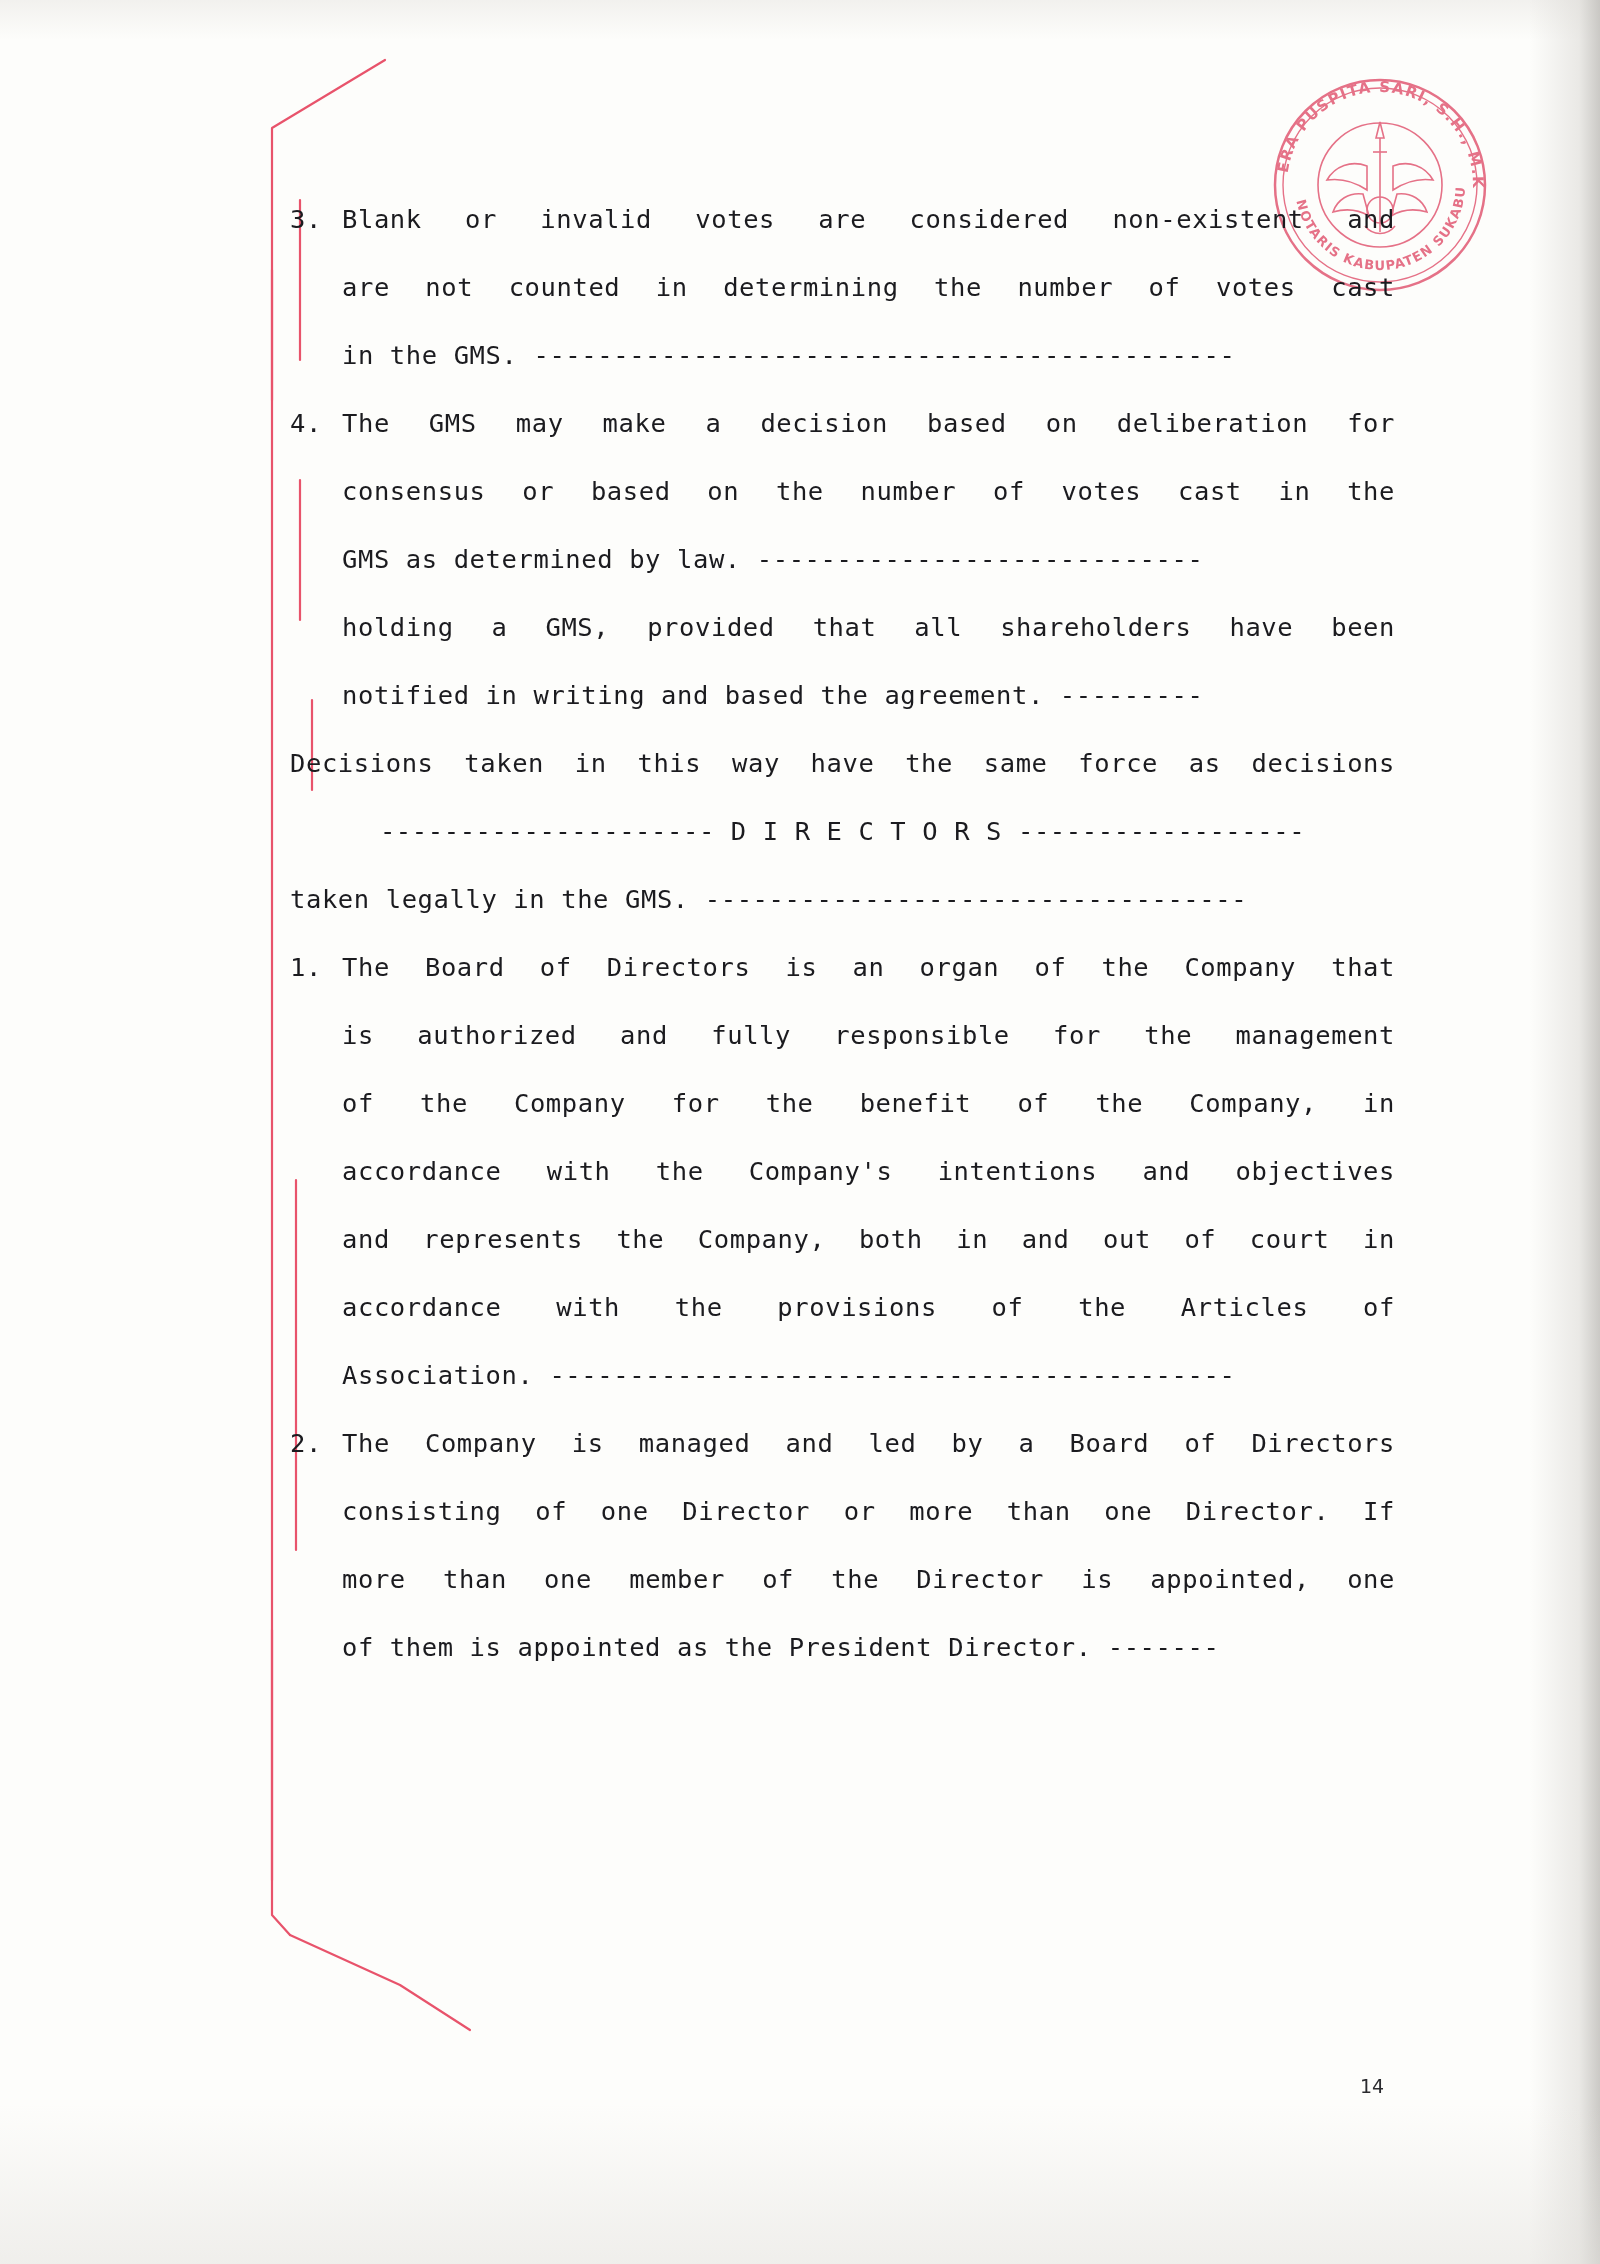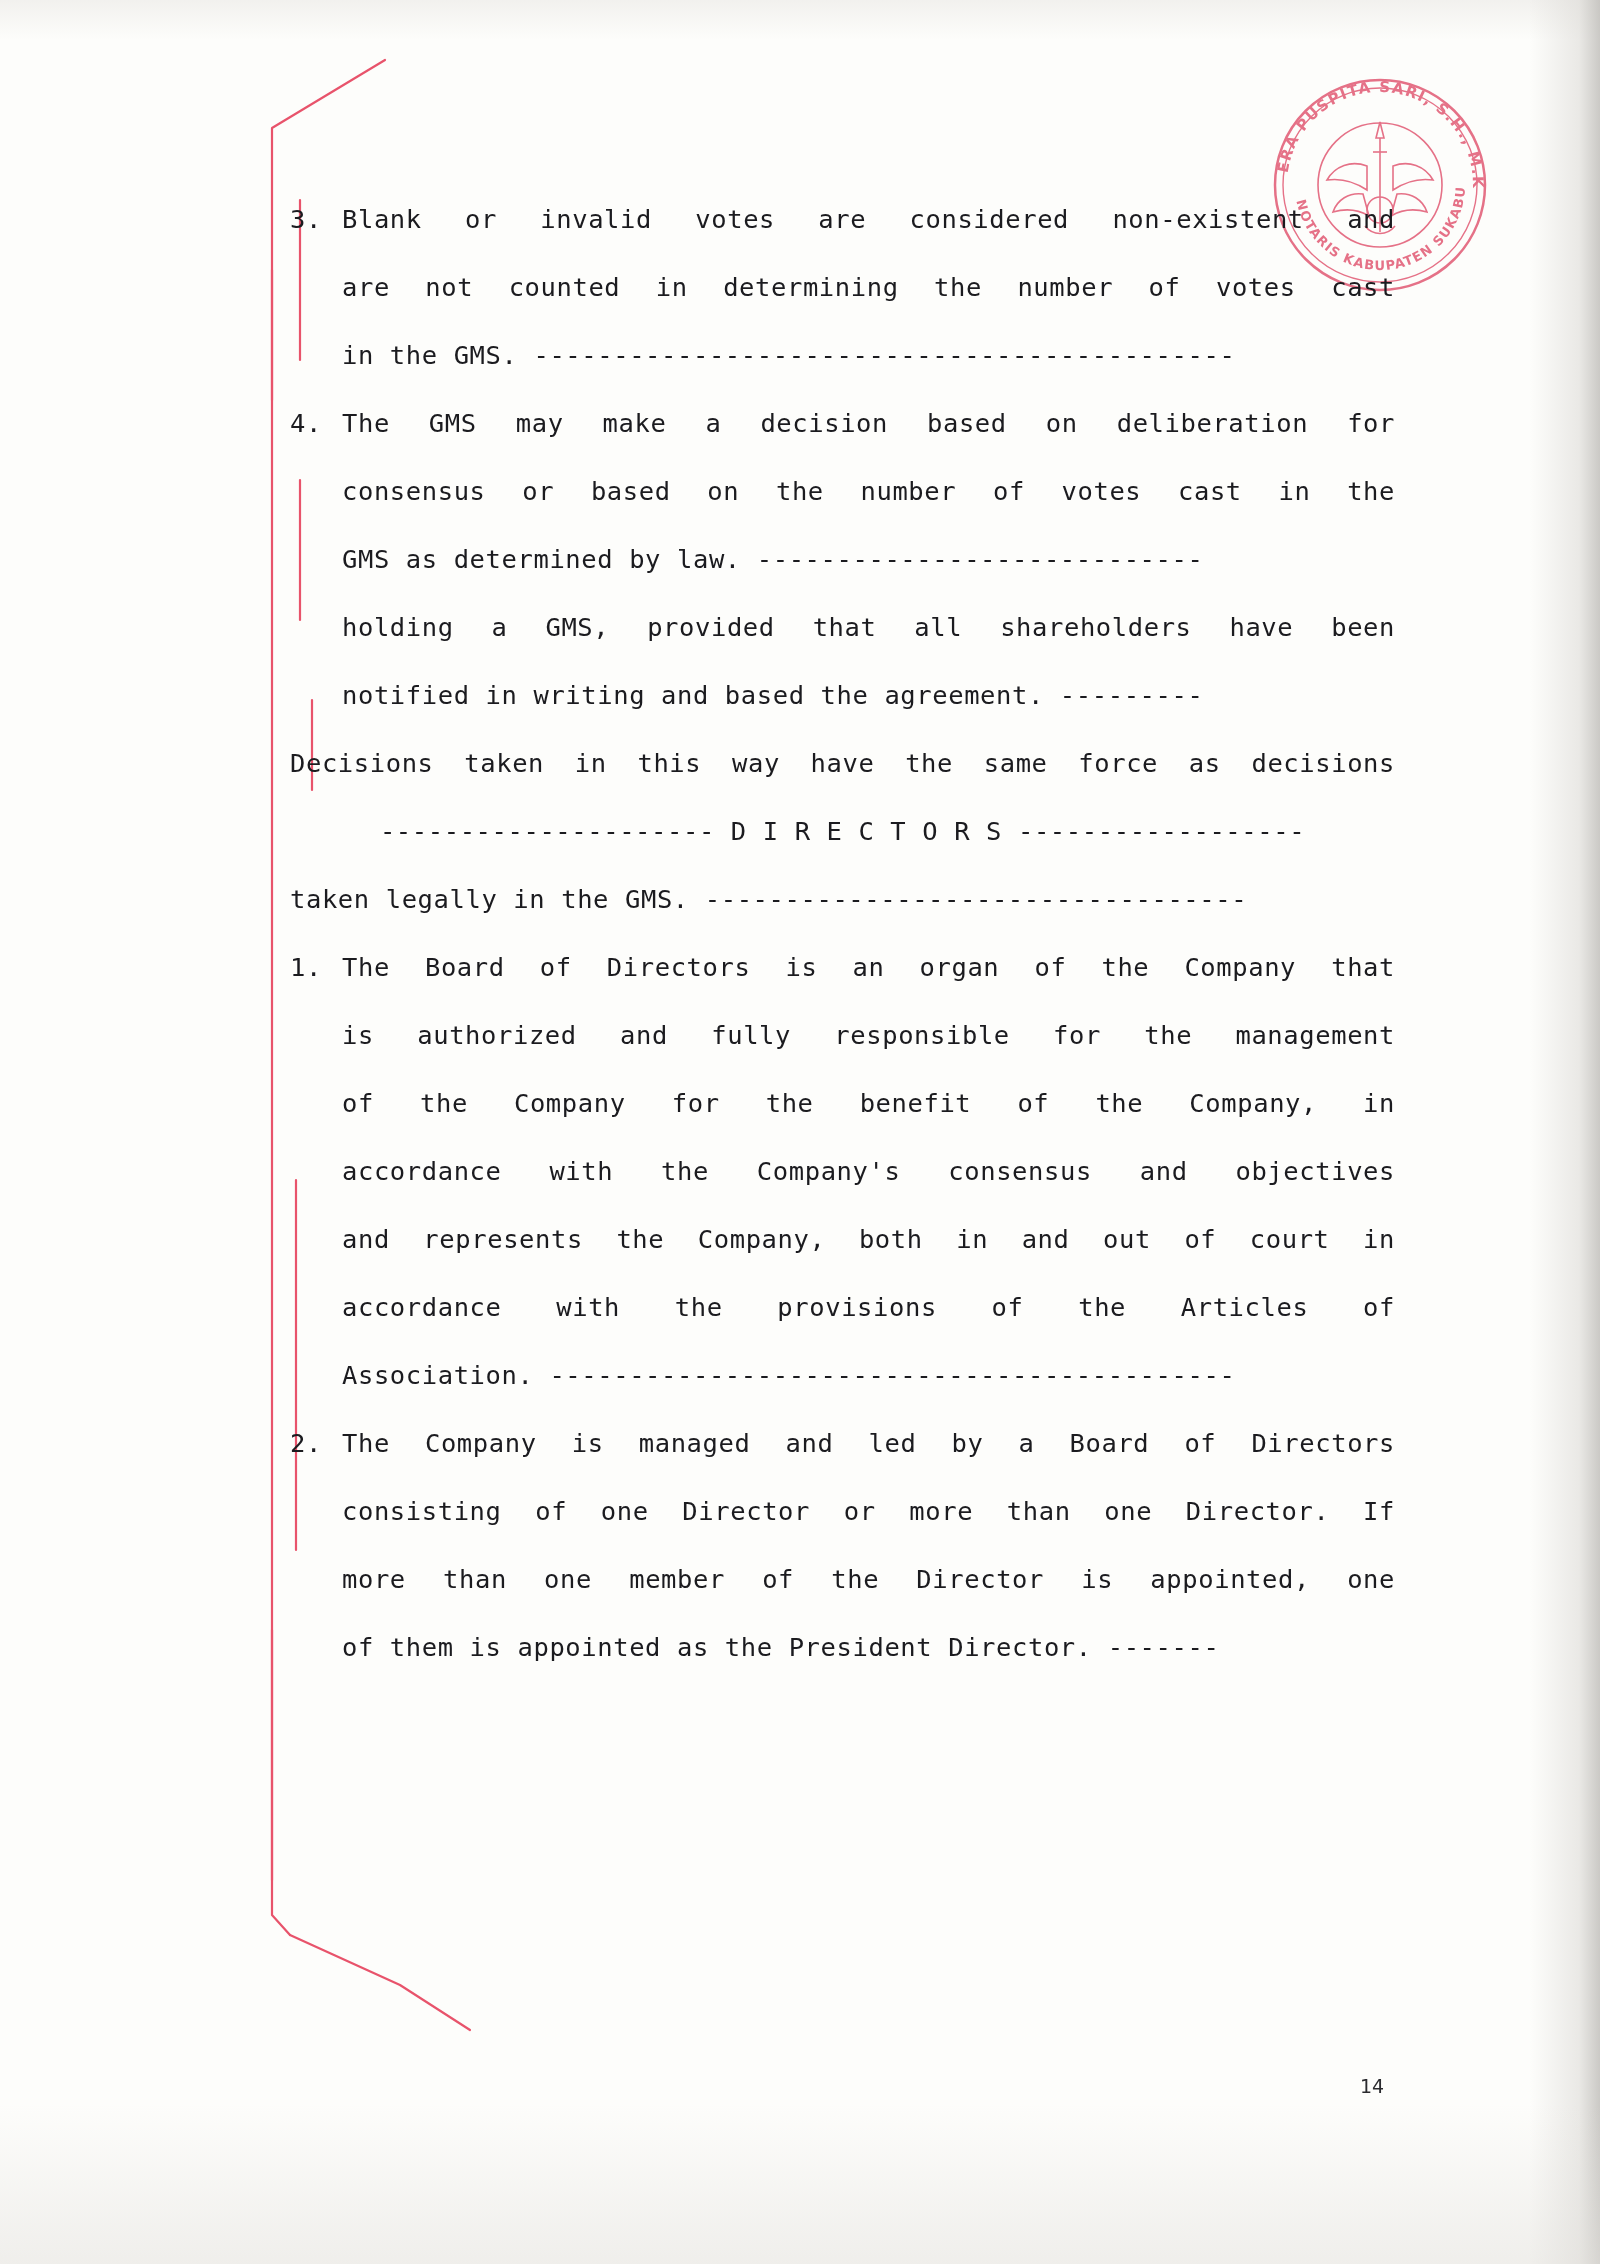--- a/index.html
+++ b/index.html
@@ -177,21 +177,21 @@
     <div class="line ind1"><span>notified in writing and based the agreement. ---------</span></div>
 
     <div class="line just"><span>Decisions taken in this way have the same force as decisions</span></div>
     <div class="line center"><span>--------------------- D I R E C T O R S ------------------</span></div>
 
     <div class="line"><span>taken legally in the GMS. ----------------------------------</span></div>
 
     <div class="line just"><span class="num">1.</span><span>The Board of Directors is an organ of the Company that</span></div>
     <div class="line just ind1"><span>is authorized and fully responsible for the management</span></div>
     <div class="line just ind1"><span>of the Company for the benefit of the Company, in</span></div>
-    <div class="line just ind1"><span>accordance with the Company's consensus and objectives</span></div>
+    <div class="line just ind1"><span>accordance with the Company's intentions and objectives</span></div>
     <div class="line just ind1"><span>and represents the Company, both in and out of court in</span></div>
     <div class="line just ind1"><span>accordance with the provisions of the Articles of</span></div>
     <div class="line ind1"><span>Association. -------------------------------------------</span></div>
 
     <div class="line just"><span class="num">2.</span><span>The Company is managed and led by a Board of Directors</span></div>
     <div class="line just ind1"><span>consisting of one Director or more than one Director. If</span></div>
     <div class="line just ind1"><span>more than one member of the Director is appointed, one</span></div>
     <div class="line ind1"><span>of them is appointed as the President Director. -------</span></div>
   </div>
 

